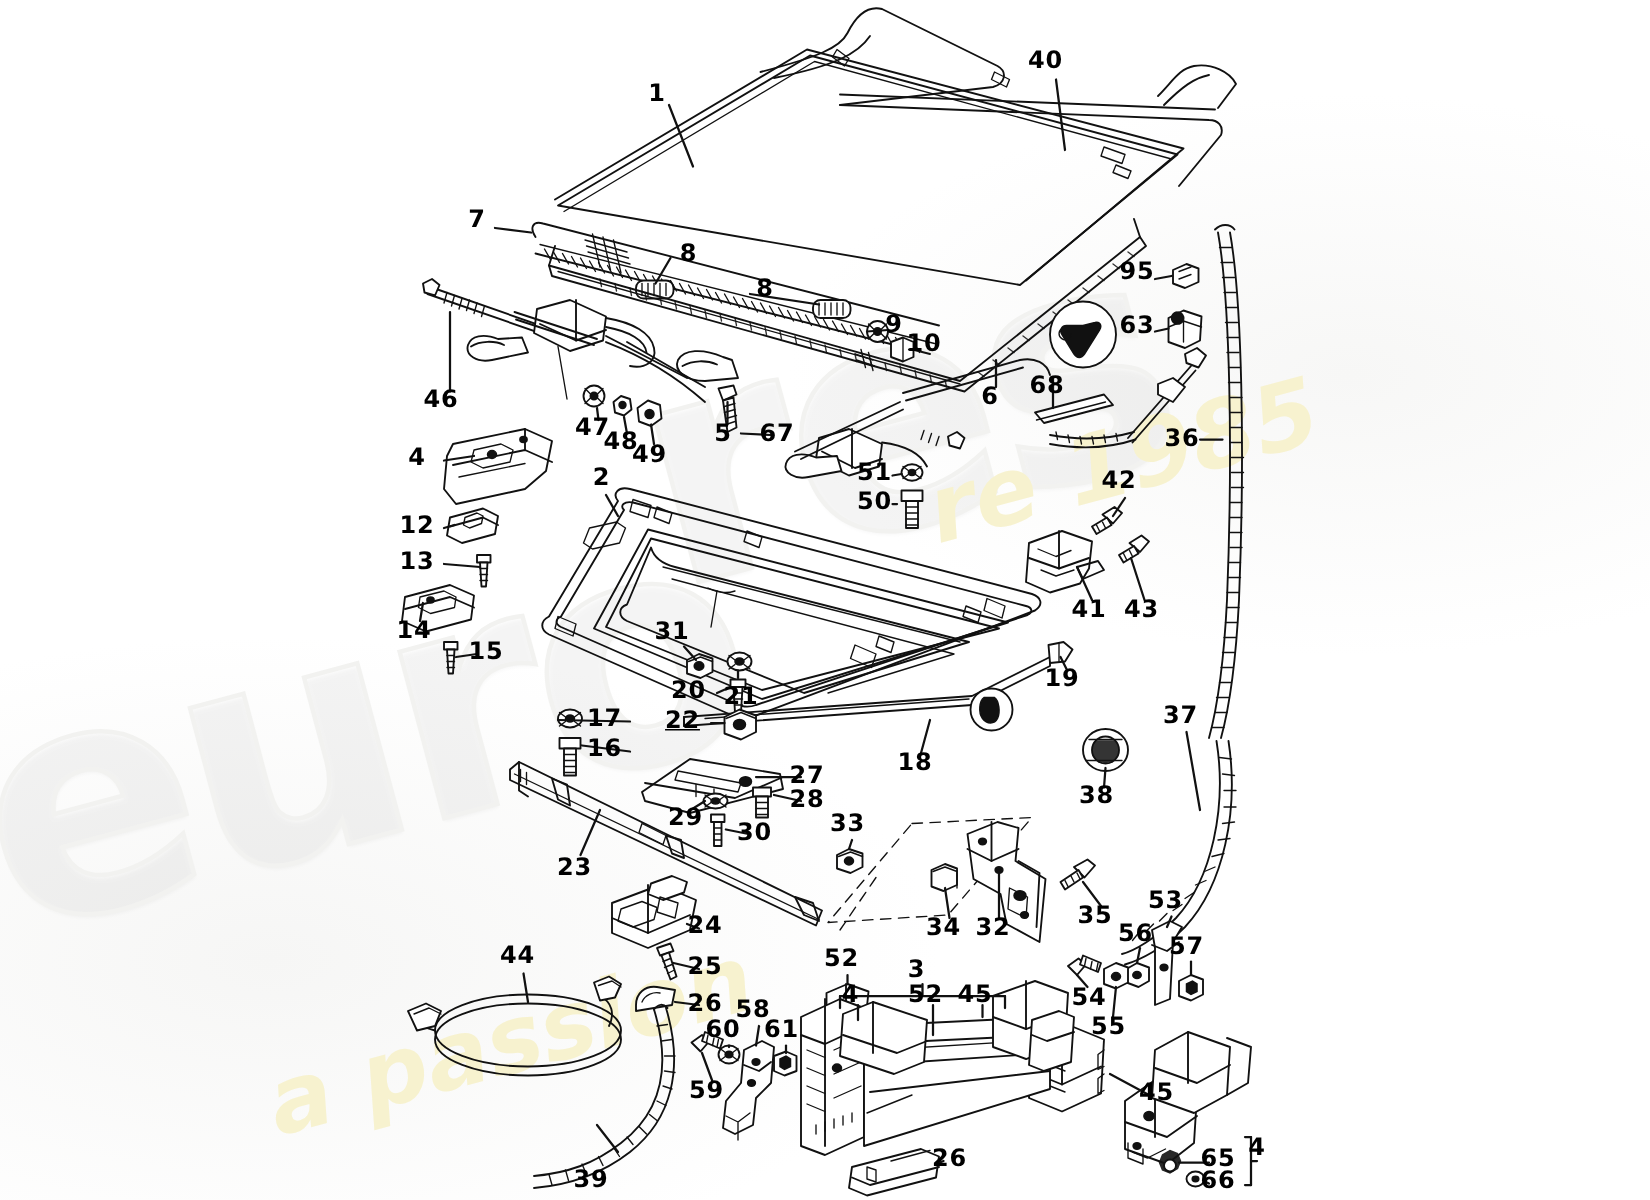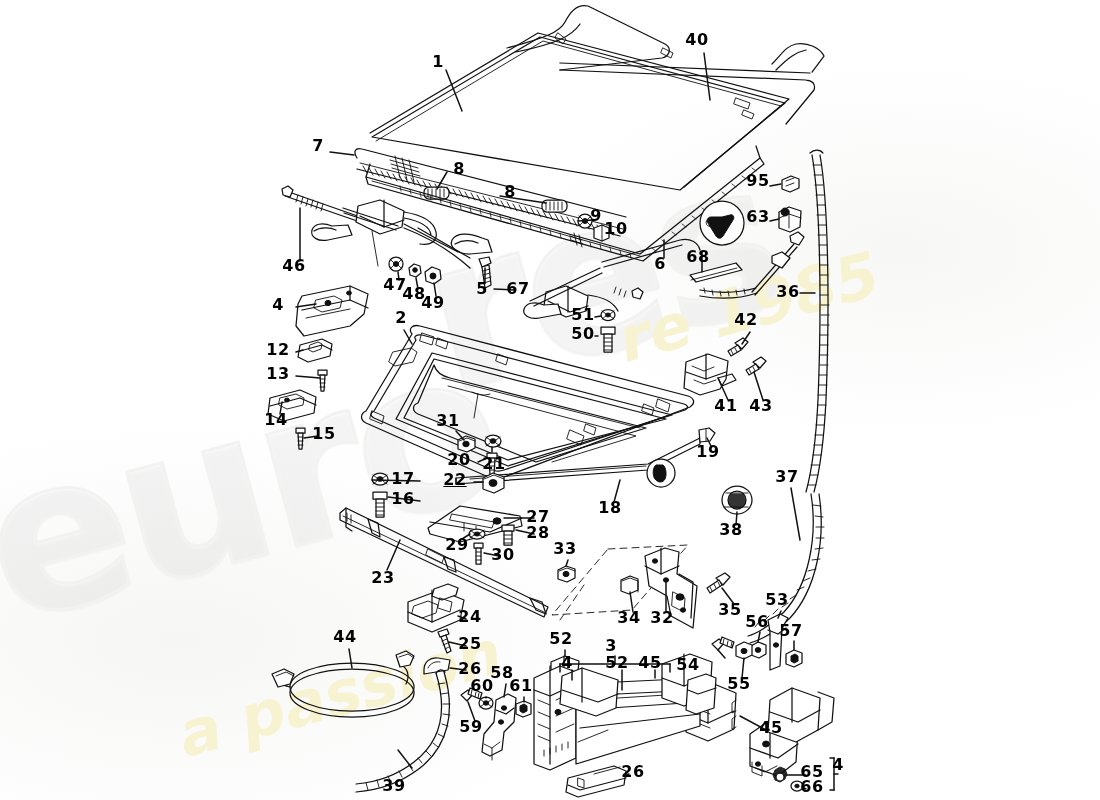--- a/index.html
+++ b/index.html
@@ -990,21 +990,21 @@
       <div class="num" style="left: 457px; top: 545px; transform: translate(-50%, -50%);">29</div>
       <div class="num" style="left: 503px; top: 555px; transform: translate(-50%, -50%);">30</div>
       <div class="num" style="left: 383px; top: 578px; transform: translate(-50%, -50%);">23</div>
       <div class="num" style="left: 565px; top: 549px; transform: translate(-50%, -50%);">33</div>
       <div class="num" style="left: 629px; top: 618px; transform: translate(-50%, -50%);">34</div>
       <div class="num" style="left: 662px; top: 618px; transform: translate(-50%, -50%);">32</div>
       <div class="num" style="left: 730px; top: 610px; transform: translate(-50%, -50%);">35</div>
       <div class="num" style="left: 777px; top: 600px; transform: translate(-50%, -50%);">53</div>
       <div class="num" style="left: 757px; top: 622px; transform: translate(-50%, -50%);">56</div>
       <div class="num" style="left: 791px; top: 631px; transform: translate(-50%, -50%);">57</div>
-      <div class="num" style="left: 688px; top: 665px; transform: translate(-50%, -50%);">54</div>
+      <div class="num" style="left: 726px; top: 665px; transform: translate(-50%, -50%);">54</div>
       <div class="num" style="left: 739px; top: 684px; transform: translate(-50%, -50%);">55</div>
       <div class="num" style="left: 470px; top: 617px; transform: translate(-50%, -50%);">24</div>
       <div class="num" style="left: 470px; top: 644px; transform: translate(-50%, -50%);">25</div>
       <div class="num" style="left: 470px; top: 669px; transform: translate(-50%, -50%);">26</div>
       <div class="num" style="left: 345px; top: 637px; transform: translate(-50%, -50%);">44</div>
       <div class="num" style="left: 561px; top: 639px; transform: translate(-50%, -50%);">52</div>
       <div class="num" style="left: 611px; top: 646px; transform: translate(-50%, -50%);">3</div>
       <div class="num" style="left: 567px; top: 663px; transform: translate(-50%, -50%);">4</div>
       <div class="num" style="left: 617px; top: 663px; transform: translate(-50%, -50%);">52</div>
       <div class="num" style="left: 650px; top: 663px; transform: translate(-50%, -50%);">45</div>

